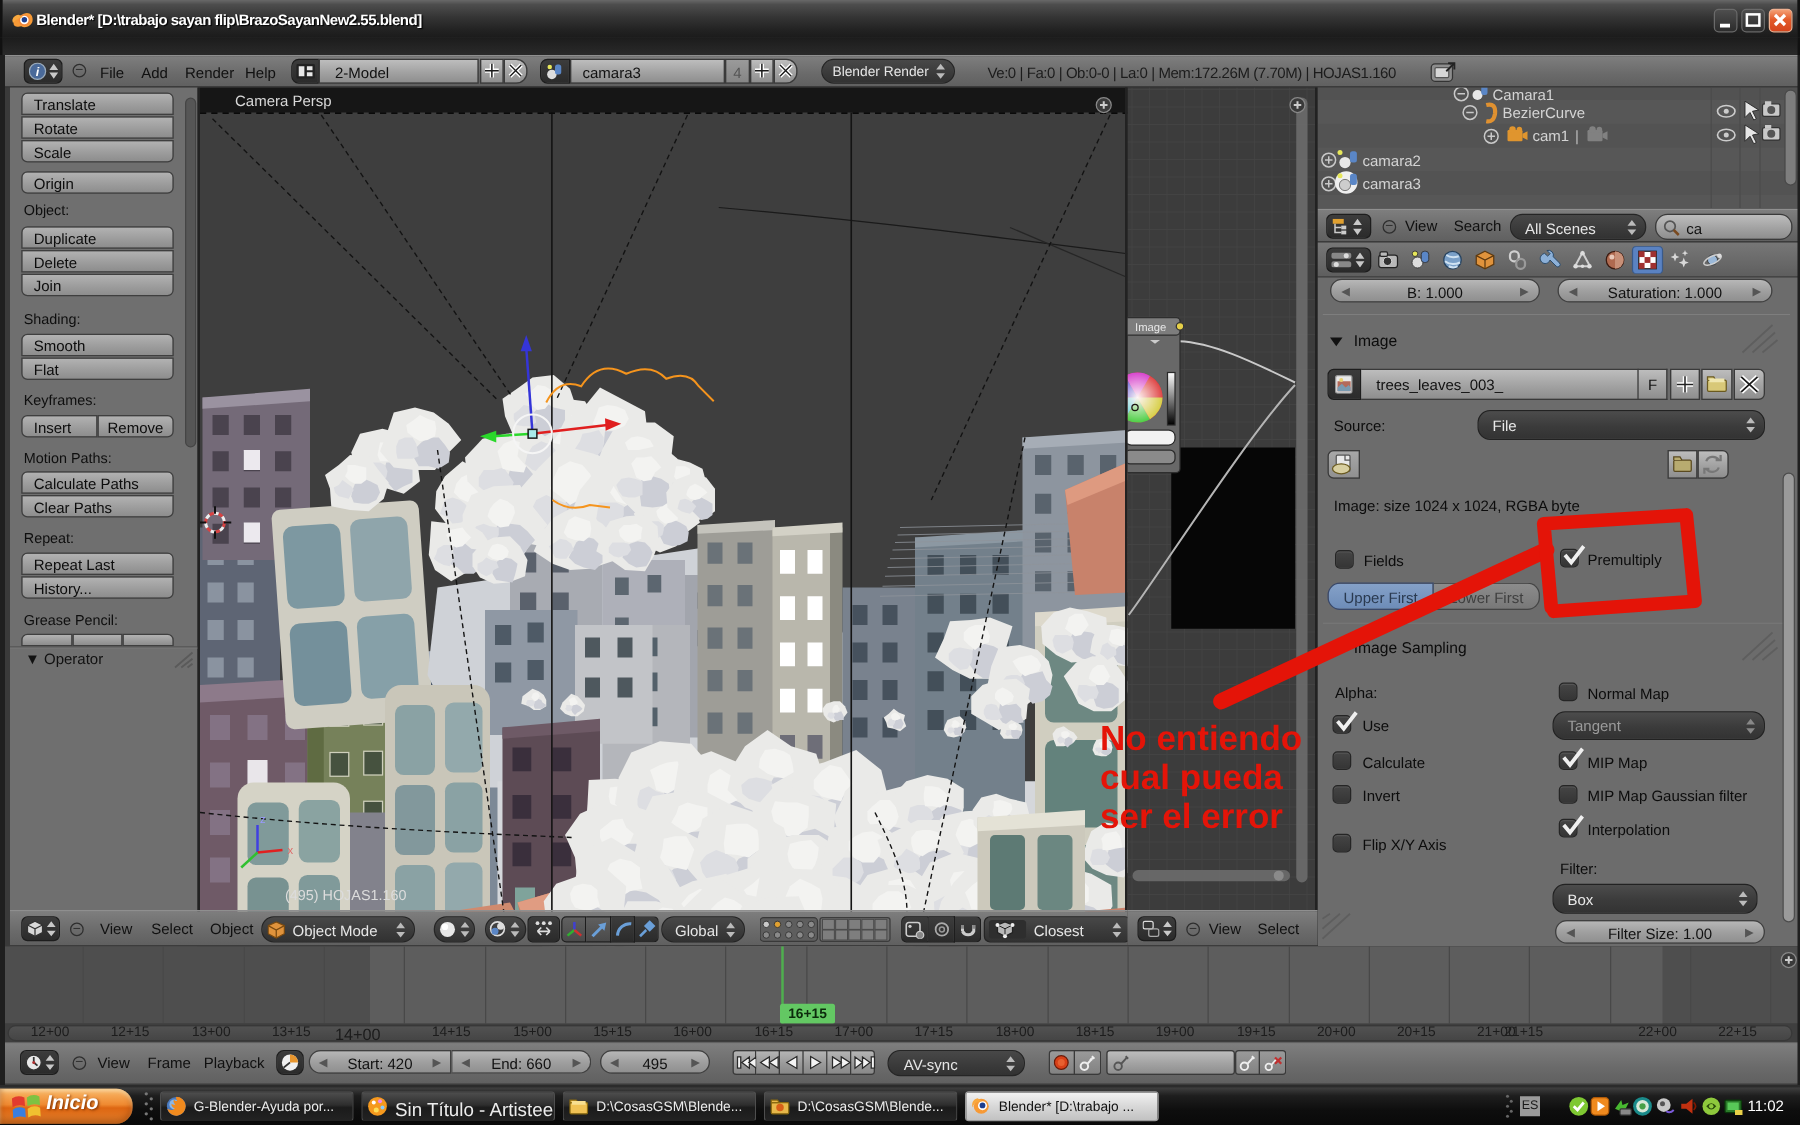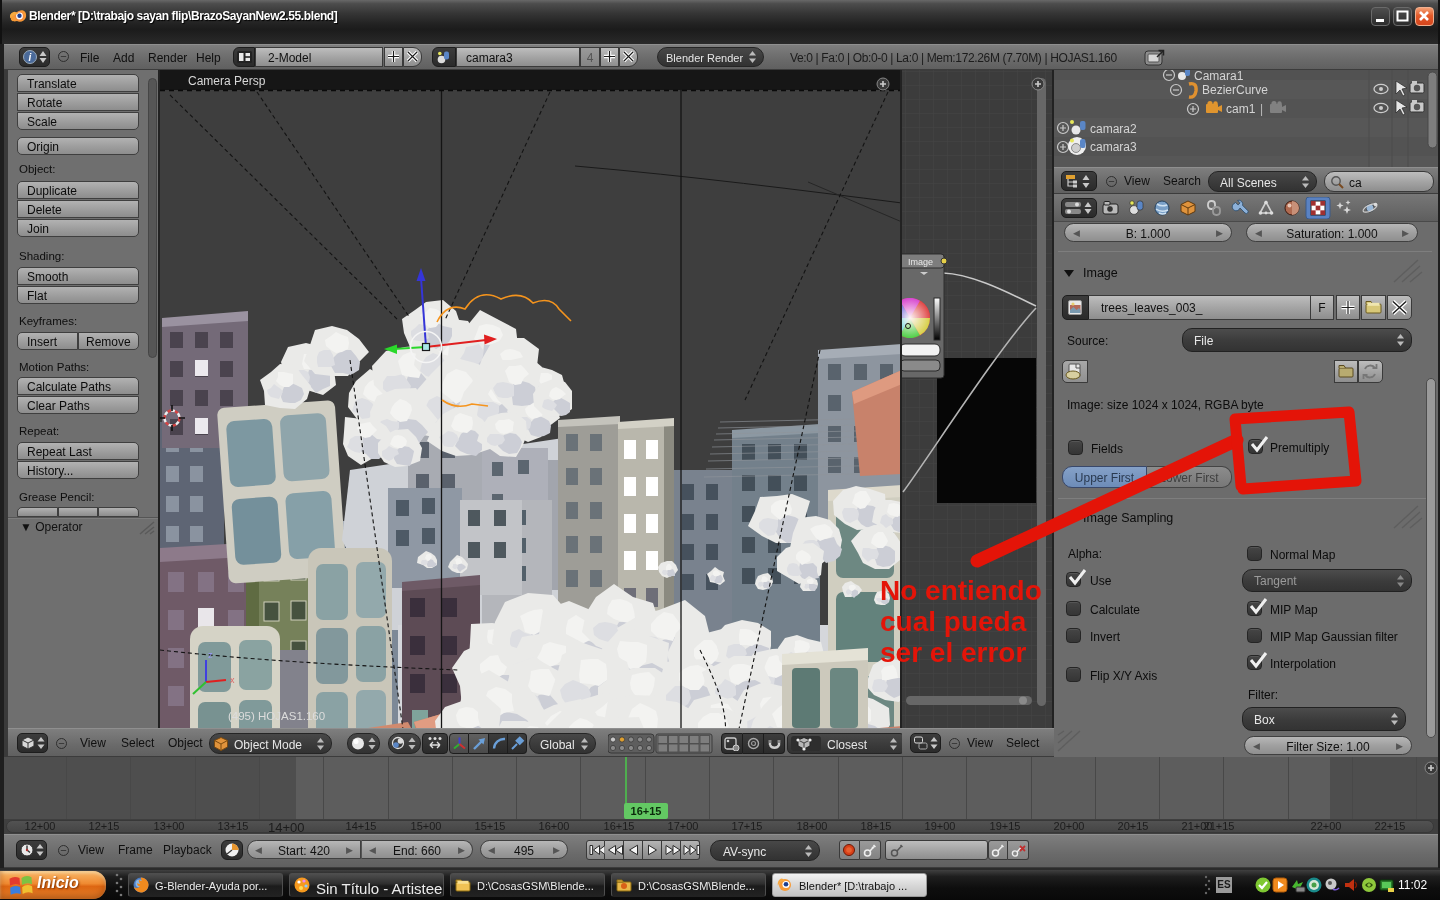--- a/index.html
+++ b/index.html
@@ -1486,21 +1486,21 @@
         <circle cx="9" cy="7.3" r="2.3" fill="#1d3e8f"></circle>
         <path d="M1,9 c1,-4 5,-5 8,-5 l-4,-2.4 c-3,0.6 -5,3.4 -4,7.4z" fill="#f8a83f"></path>
       </svg>
       <svg class="abs" style="left:1203px;top:4px;" width="10" height="24">
         <circle cx="3" cy="3" r="1.2" fill="#666"></circle>
         <circle cx="6" cy="7" r="1.2" fill="#666"></circle>
         <circle cx="3" cy="11" r="1.2" fill="#666"></circle>
         <circle cx="6" cy="15" r="1.2" fill="#666"></circle>
         <circle cx="3" cy="19" r="1.2" fill="#666"></circle>
       </svg>
-      <div class="abs" style="left:1216px;top:7px;width:16px;height:16px;background:#9a9a9a;color:#1a1a1a;font-size:10px;font-weight:bold;text-align:center;padding-top:2px;">ES</div>
+      <div class="abs" style="left:1216px;top:7px;width:16px;height:16px;background:#9a9a9a;color:#1a1a1a;font-size:10px;font-weight:normal;text-align:center;padding-top:2px;">ES</div>
       <svg class="abs" style="left:1255px;top:7px;" width="16" height="16">
         <circle cx="8" cy="8" r="7.5" fill="#7ec832"></circle>
         <path d="M4,8 l3,3 5,-6" stroke="#fff" stroke-width="2.2" fill="none"></path>
       </svg>
       <svg class="abs" style="left:1272px;top:7px;" width="16" height="16">
         <rect x="1" y="1" width="14" height="14" rx="3" fill="#f08a1e" stroke="#b05a08"></rect>
         <path d="M6,4 l6,4 -6,4z" fill="#fff"></path>
       </svg>
       <svg class="abs" style="left:1290px;top:7px;" width="16" height="16">
         <path d="M2,10 l5,-7 1,4 5,-2 -4,8z" fill="#48b830"></path>

